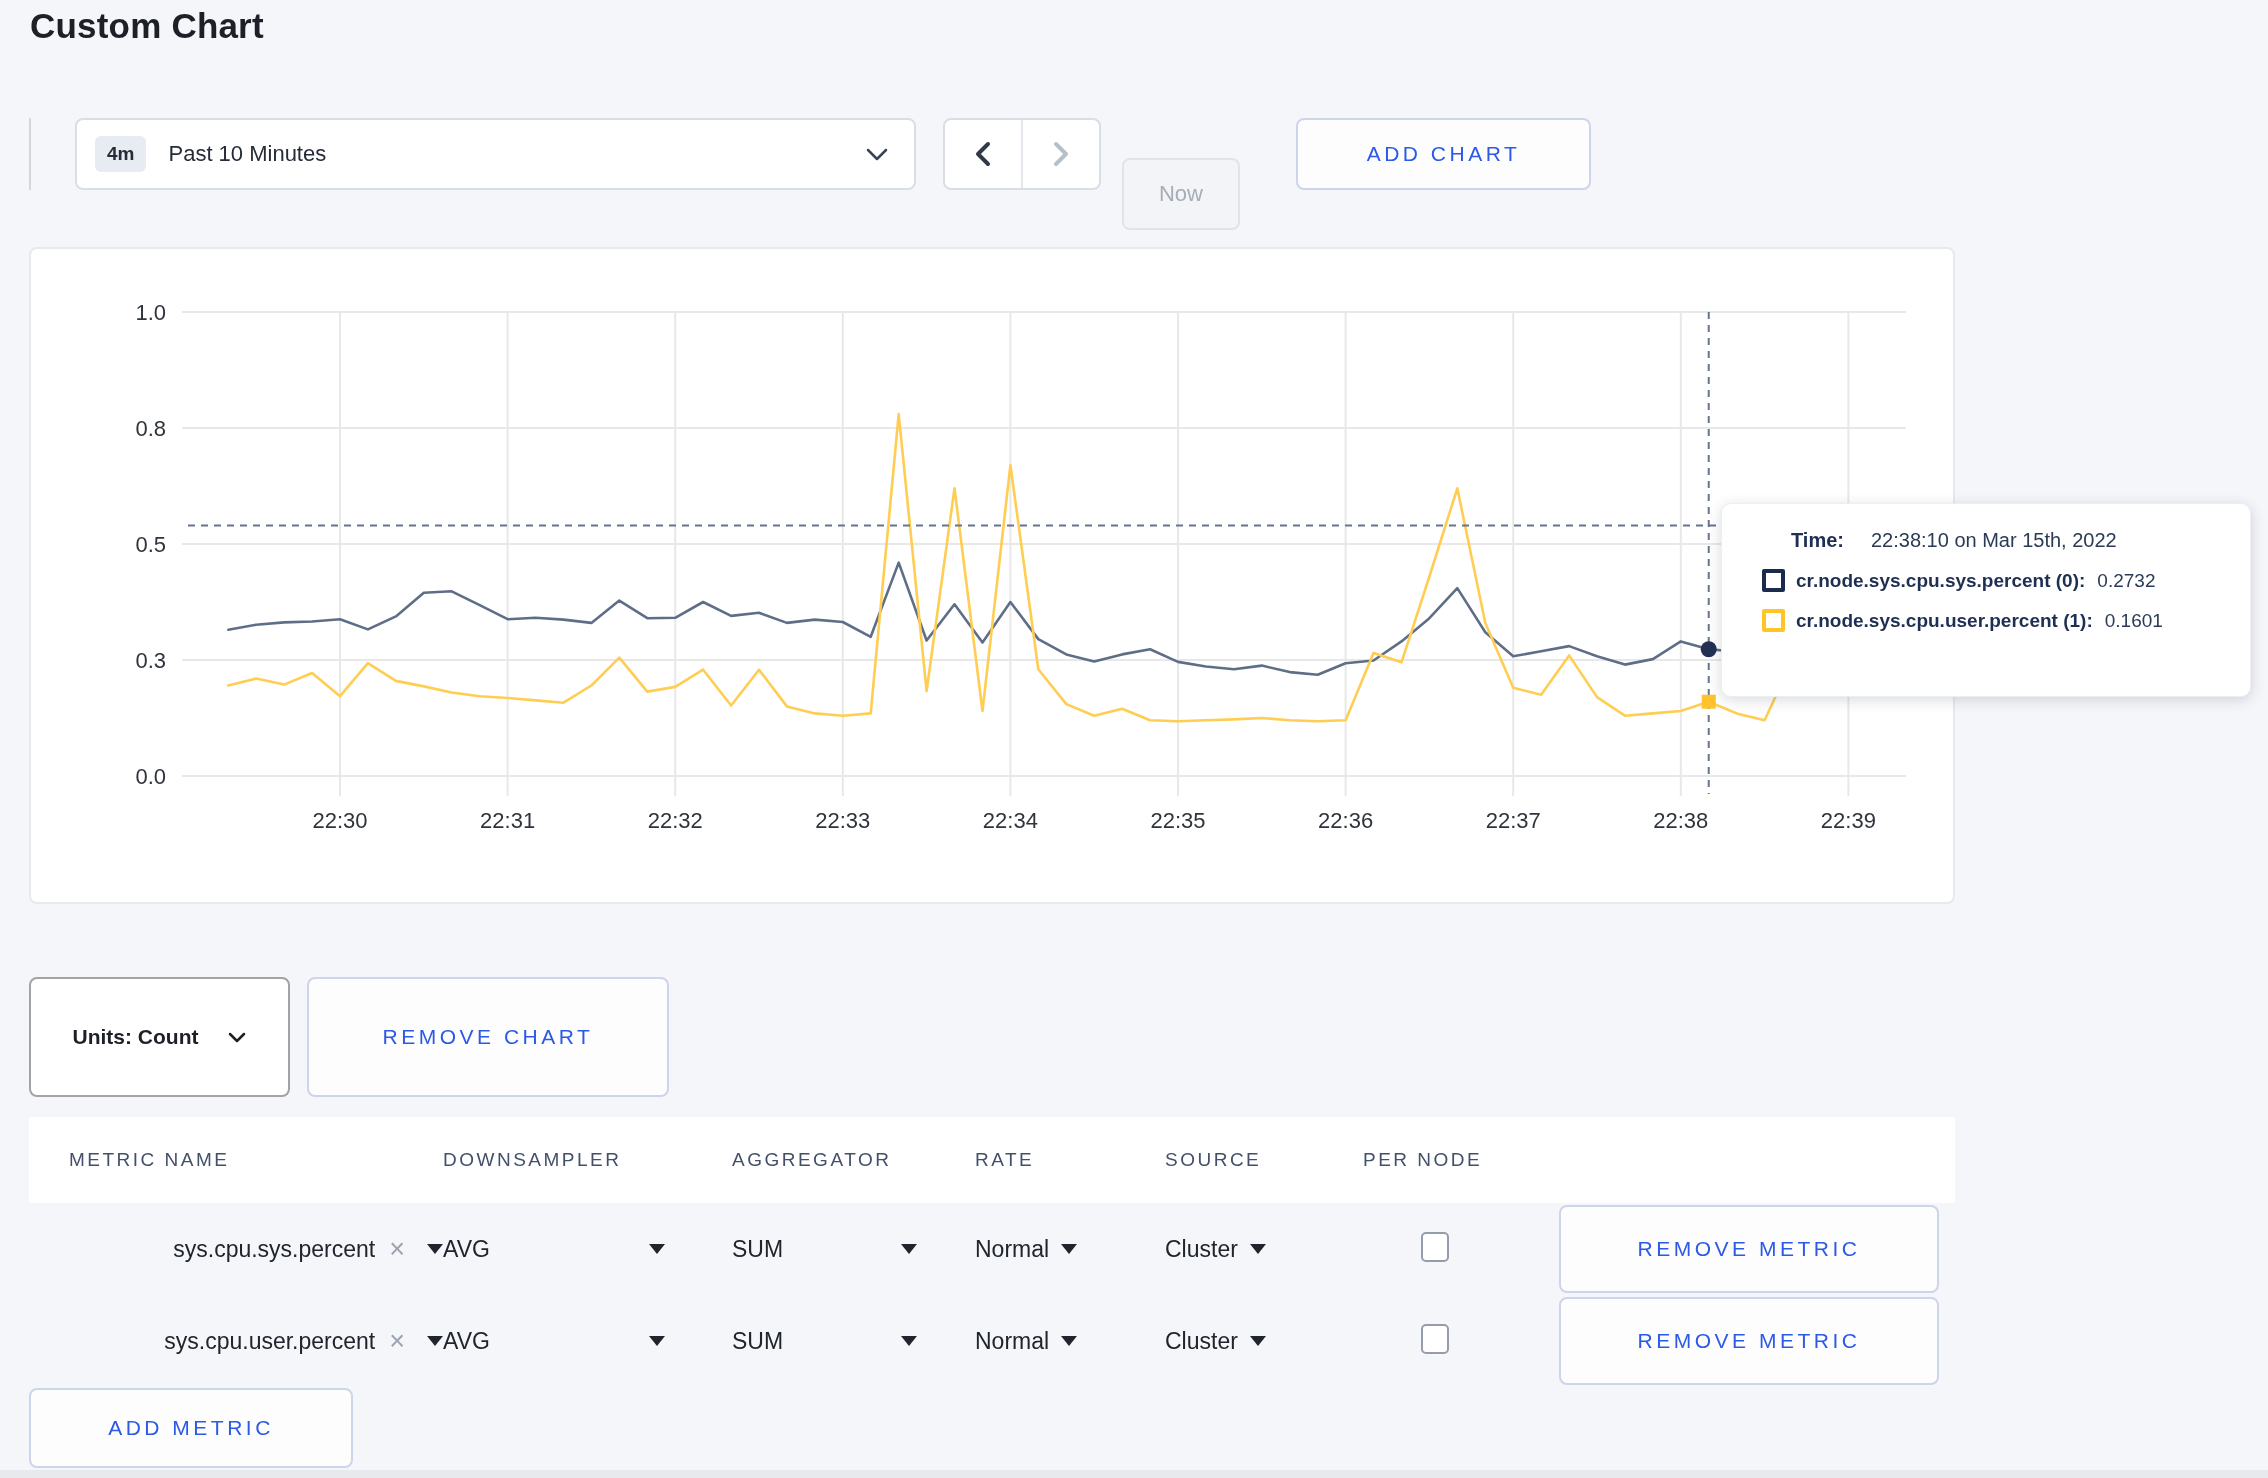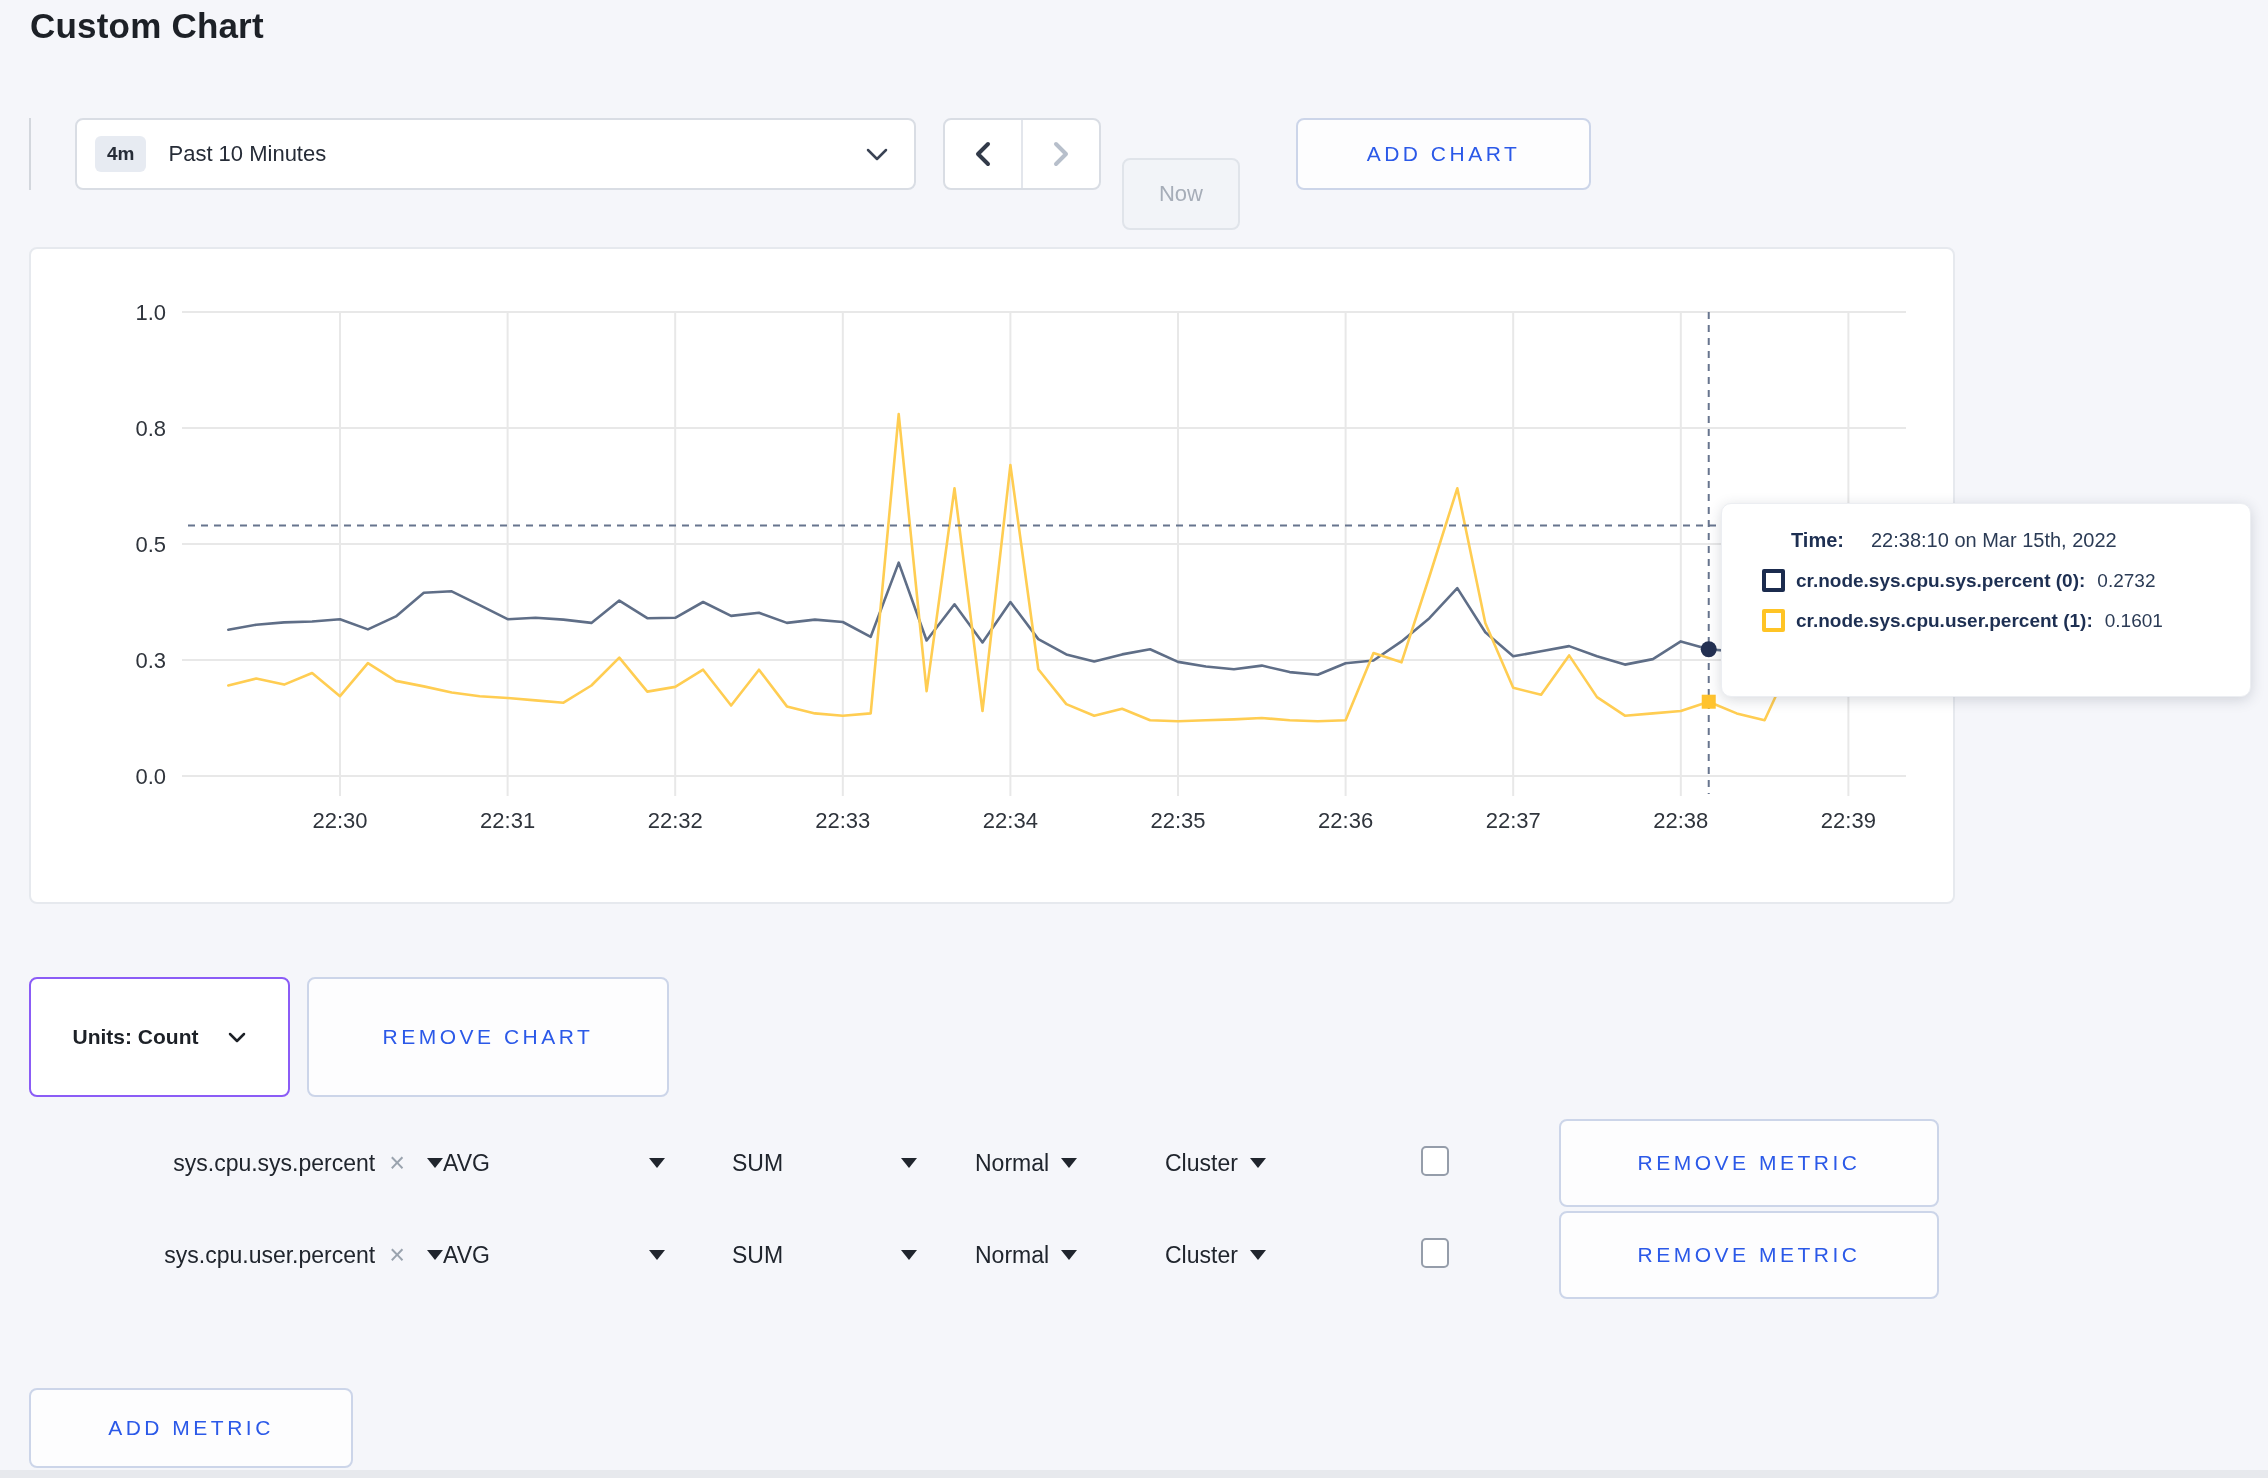--- a/index.html
+++ b/index.html
@@ -59,21 +59,21 @@
   }
   .tt-row{display:flex;align-items:center;margin-bottom:17px;}
   .tt-time-label{font-size:20px;font-weight:700;color:#1d2f52;margin-left:29px;}
   .tt-time-value{font-size:20px;color:#2b3b55;margin-left:27px;}
   .tt-swatch{width:15px;height:15px;border-radius:2px;background:#fff;border:4px solid #1b2b4e;margin-right:11px;flex:none;}
   .tt-name{font-size:19px;font-weight:700;color:#1d2f52;text-align:center;}
   .tt-value{font-size:19px;color:#2b3b55;margin-left:12px;}
   
   .units-box{
     left:29px;top:977px;width:261px;height:120px;background:#fff;
-    border:2px solid #8b5cf6;border-radius:8px;box-sizing:border-box;
+    border:2px solid #a3a3a3;border-radius:8px;box-sizing:border-box;
     display:flex;align-items:center;justify-content:center;gap:30px;cursor:pointer;
   }
   .units-label{font-size:21px;font-weight:700;color:#1d2127;}
   .remove-chart{left:307px;top:977px;width:362px;height:120px;}
   
   .mtable{left:29px;top:1117px;width:1926px;}
   .mgrid{display:grid;grid-template-columns:414px 289px 243px 190px 198px 194px 398px;align-items:center;}
   .mhead{background:#fff;height:86px;}
   .mhead .hcell{
     font-size:19px;font-weight:500;letter-spacing:2.5px;color:#44506a;
@@ -188,20 +188,29 @@
 
 <div class="abs units-box">
   <span class="units-label">Units: Count</span>
   <svg width="18" height="11" viewBox="0 0 18 11">
       <polyline points="2,2 9,9 16,2" fill="none" stroke="#1d2127" stroke-width="2.5" stroke-linecap="round" stroke-linejoin="round"></polyline>
     </svg>
 </div>
 <div class="abs blue-btn remove-chart">REMOVE CHART</div>
 
 <div class="abs mtable">
+  <div class="mgrid mhead">
+    <span class="hcell">METRIC NAME</span>
+    <span class="hcell">DOWNSAMPLER</span>
+    <span class="hcell">AGGREGATOR</span>
+    <span class="hcell">RATE</span>
+    <span class="hcell">SOURCE</span>
+    <span class="hcell">PER NODE</span>
+    <span class="hcell"></span>
+  </div>
 
   <div class="mgrid mrow">
     <span class="cell-name">
       <span>sys.cpu.sys.percent</span>
       <span class="close-x">×</span>
       <span class="caret"></span>
     </span>
     <span class="dd-wide w1">
       <span>AVG</span>
       <span class="caret"></span>

